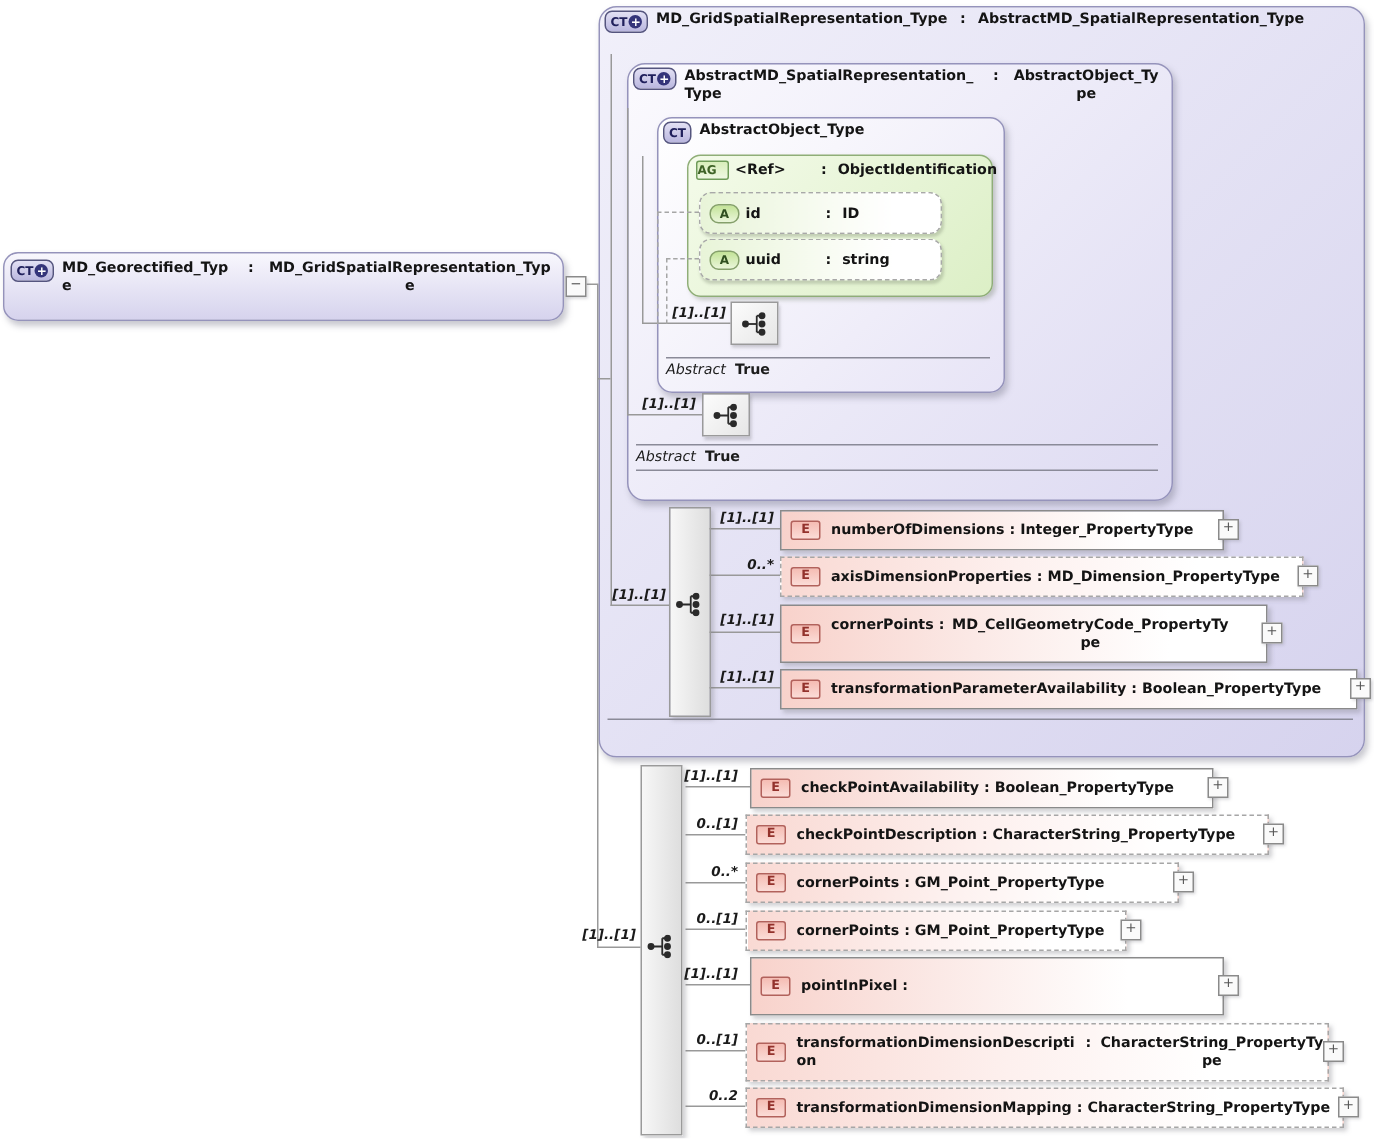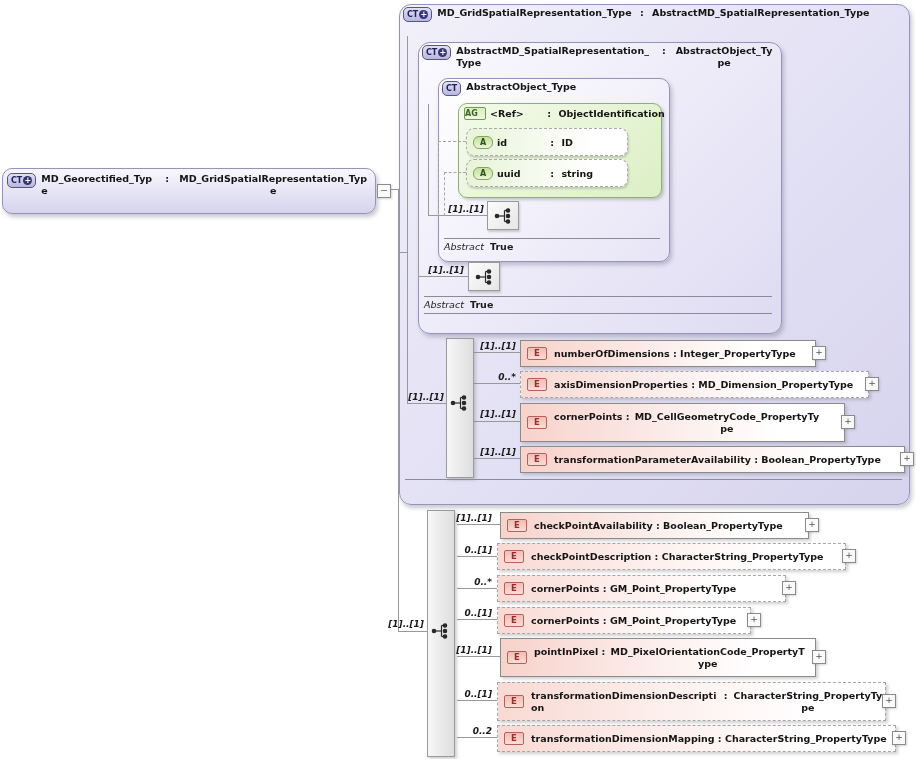--- a/index.html
+++ b/index.html
@@ -336,21 +336,20 @@
       </span>
   </div>
   <div class="pmbox" style="left:747px;top:613px;">+</div>
 
   <div class="occ" style="left:436px;top:645px;width:56px;">[1]..[1]</div>
   <div class="ebox" style="left:500px;top:638px;width:308px;height:37px;">
     <span class="badge-e">E</span>
     <span class="etext">
         <span class="ename">pointInPixel</span>
         <span class="tsep"> : </span>
-        <span class="etype" style="max-width:198px;">MD_PixelOrientationCode_PropertyType</span>
       </span>
   </div>
   <div class="pmbox" style="left:812px;top:650px;">+</div>
 
   <div class="occ" style="left:436px;top:689px;width:56px;">0..[1]</div>
   <div class="ebox dashed" style="left:497px;top:682px;width:381px;height:37px;">
     <span class="badge-e">E</span>
     <span class="etext">
         <span class="ename" style="max-width:204px;">transformationDimensionDescription</span>
         <span class="tsep"> : </span>

